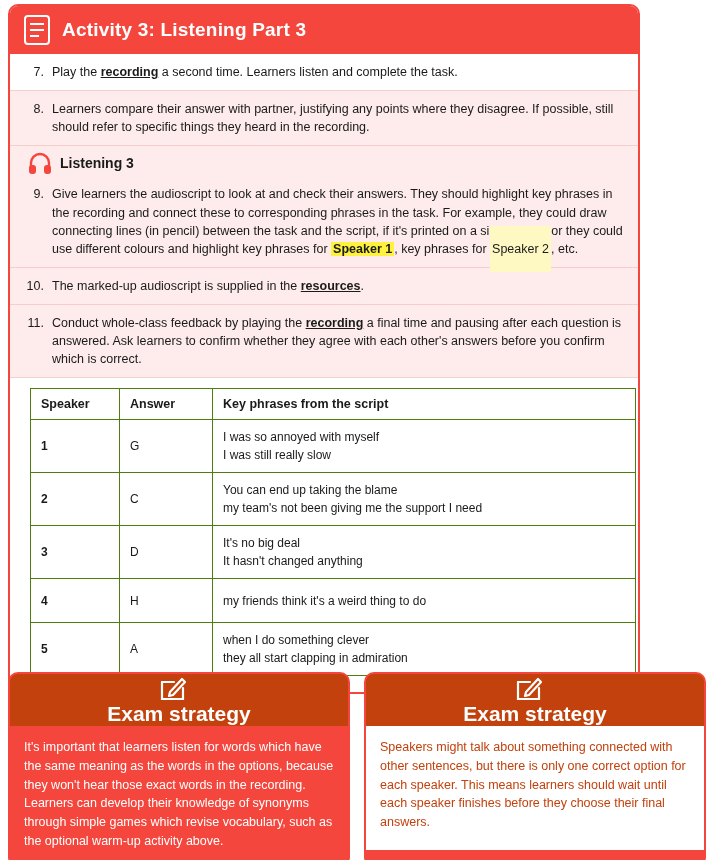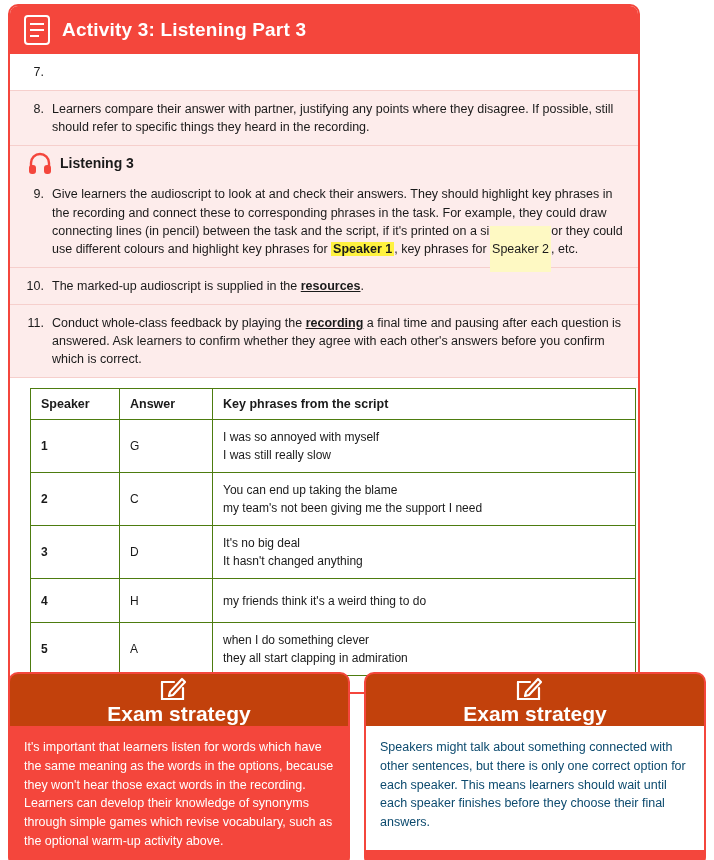--- a/index.html
+++ b/index.html
@@ -183,21 +183,21 @@
     line-height: 1.5;
     box-sizing: border-box;
     min-height: 124px;
   }
   .strategy-card.dark .strategy-body {
     background: #f4463c;
     color: #ffffff;
   }
   .strategy-card.light .strategy-body {
     background: #ffffff;
-    color: #0c4a6e;
+    color: #c2410c;
   }
 </style>
 </head>
 <body>
 
 <div class="page">
 
   <div class="activity-card">
 
     <div class="activity-header">
@@ -206,20 +206,21 @@
         <line x1="6" y1="9" x2="20" y2="9" stroke="#ffffff" stroke-width="2"></line>
         <line x1="6" y1="15" x2="20" y2="15" stroke="#ffffff" stroke-width="2"></line>
         <line x1="6" y1="21" x2="15" y2="21" stroke="#ffffff" stroke-width="2"></line>
       </svg>
       <span class="activity-title">Activity 3: Listening Part 3</span>
     </div>
 
     <div class="steps" id="steps-container">
         <div class="step plain">
           <div class="step-num">7.</div>
+          <div class="step-body"><span>Play the </span><span class="ul-link">recording</span><span> a second time. Learners listen and complete the task.</span></div>
         </div>
         <div class="step shade">
           <div class="step-num">8.</div>
           <div class="step-body"><span>Learners compare their answer with partner, justifying any points where they disagree. If possible, still should refer to specific things they heard in the recording.</span></div>
         </div>
         <div class="listen-row">
           <svg class="headphone-icon" viewBox="0 0 24 22">
             <path d="M3 15 V11 a9 9 0 0 1 18 0 V15" fill="none" stroke="#f4463c" stroke-width="2.4"></path>
             <rect x="1" y="13" width="7" height="9" rx="3" fill="#f4463c"></rect>
             <rect x="16" y="13" width="7" height="9" rx="3" fill="#f4463c"></rect>

